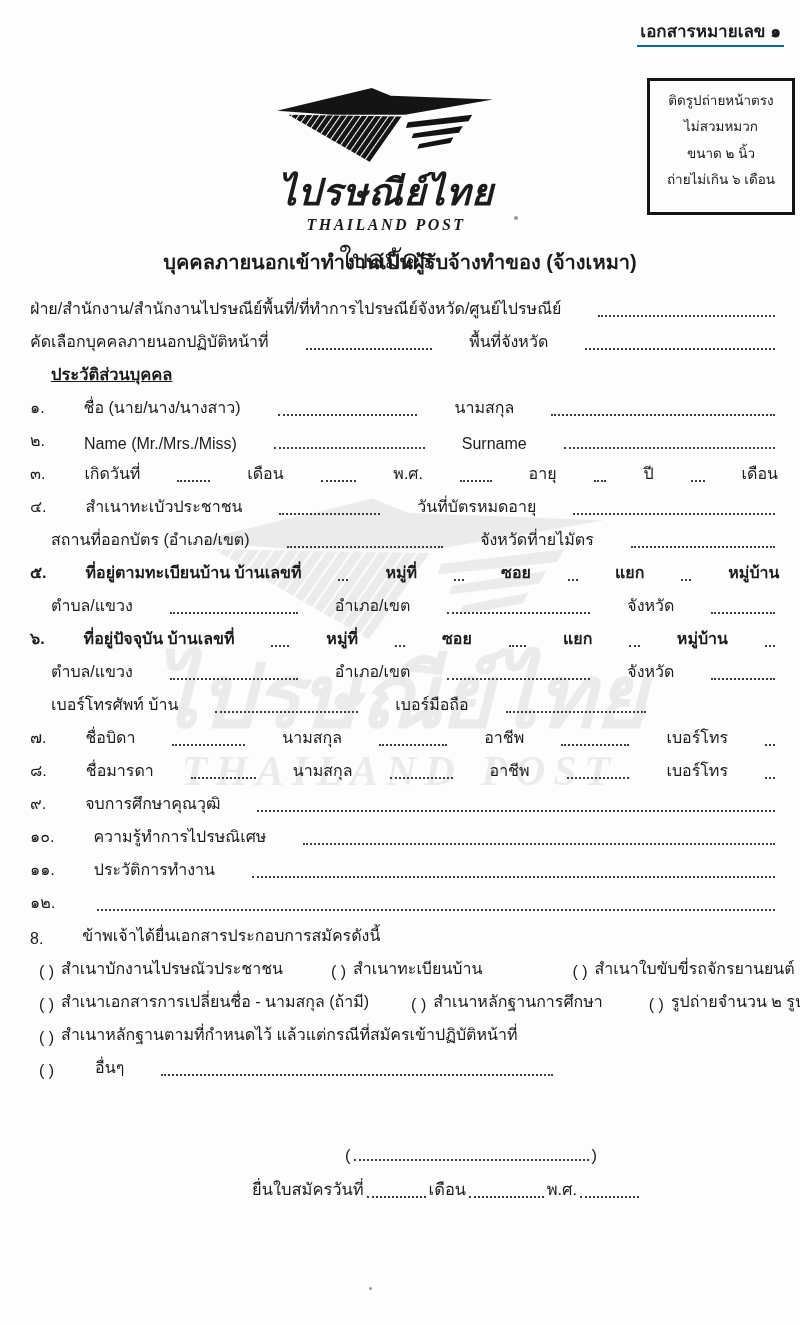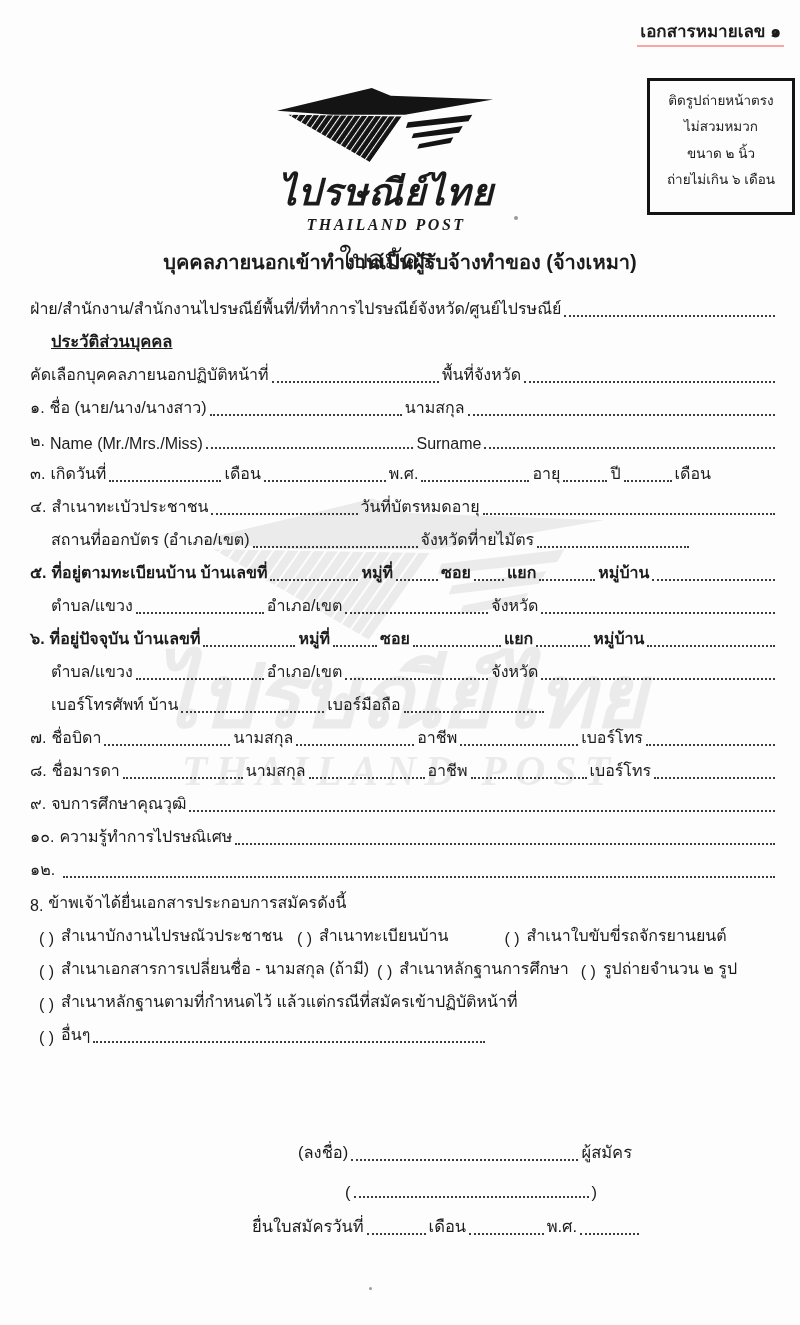--- a/index.html
+++ b/index.html
@@ -1,33 +1,33 @@
 <!DOCTYPE html>
 <html><head>
 <meta charset="utf-8">
 <style>
   html,body{margin:0;padding:0;background:#ffffff;}
   .page{position:relative;width:800px;height:1325px;background:#fdfdfd;overflow:hidden;
         font-family:"Liberation Sans",sans-serif;color:#1b1b1b;}
   
   .docref{position:absolute;top:17px;right:16px;font-size:17px;font-weight:bold;
-          border-bottom:2px solid #fca5a5;padding:0 3px 1px;}
+          border-bottom:2px solid #0369a1;padding:0 3px 1px;}
   .photobox{position:absolute;top:78px;right:5px;width:142px;height:124px;
             border:3px solid #141414;text-align:center;font-size:13.5px;line-height:1.95;padding-top:7px;}
   .photobox span{display:block;}
   .logo{position:absolute;top:86px;left:0;width:772px;display:flex;flex-direction:column;align-items:center;}
   .logo svg{width:218px;height:80px;}
   .logo-thai{font-size:37px;font-weight:bold;font-style:italic;margin-top:-4px;letter-spacing:1px;}
   .logo-en{font-family:"Liberation Serif",serif;font-style:italic;font-weight:bold;font-size:16px;
            letter-spacing:2.5px;margin-top:-5px;}
   .logo-form{font-size:26px;margin-top:4px;}
   .title{position:absolute;top:246px;left:0;width:100%;text-align:center;font-size:20px;font-weight:bold;}
   
   .form{position:absolute;top:288px;left:30px;width:748px;font-size:16px;}
-  .row{display:flex;align-items:flex-end;height:33px;white-space:nowrap;}
+  .row{display:flex;align-items:flex-end;height:33px;white-space:nowrap;gap:34px;}
   .lbl{flex:0 0 auto;}
   .num{flex:0 0 auto;margin-right:5px;}
   .fill{border-bottom:2px dotted #3c3c3c;margin:0 3px 4px 3px;flex:0 1 auto;min-width:10px;height:1px;}
   .grow{flex:1 1 auto;}
   .indent{padding-left:21px;}
   .bold{font-weight:bold;}
   .sec{font-weight:bold;font-size:16.5px;}
   .sec .lbl{text-decoration:underline;}
   .cb{flex:0 0 auto;margin-right:7px;}
   .cbitem{display:flex;align-items:flex-end;}
@@ -102,29 +102,29 @@
 
     <div class="title">บุคคลภายนอกเข้าทำงานเป็นผู้รับจ้างทำของ (จ้างเหมา)</div>
 
     <div class="form">
 
       <div class="row">
         <span class="lbl">ฝ่าย/สำนักงาน/สำนักงานไปรษณีย์พื้นที่/ที่ทำการไปรษณีย์จังหวัด/ศูนย์ไปรษณีย์</span>
         <span class="fill grow"></span>
       </div>
 
+      <div class="row">
+        <span class="lbl">คัดเลือกบุคคลภายนอกปฏิบัติหน้าที่</span>
+        <span class="fill grow"></span>
+        <span class="lbl">พื้นที่จังหวัด</span>
+        <span class="fill grow" style="flex:1.5"></span>
+      </div>
+
       <div class="row sec indent">
         <span class="lbl">ประวัติส่วนบุคคล</span>
-      </div>
-
-      <div class="row">
-        <span class="lbl">คัดเลือกบุคคลภายนอกปฏิบัติหน้าที่</span>
-        <span class="fill grow"></span>
-        <span class="lbl">พื้นที่จังหวัด</span>
-        <span class="fill grow" style="flex:1.5"></span>
       </div>
 
       <div class="row">
         <span class="num">๑.</span>
         <span class="lbl">ชื่อ (นาย/นาง/นางสาว)</span>
         <span class="fill grow"></span>
         <span class="lbl">นามสกุล</span>
         <span class="fill grow" style="flex:1.6"></span>
       </div>
 
@@ -248,20 +248,25 @@
         <span class="lbl">จบการศึกษาคุณวุฒิ</span>
         <span class="fill grow"></span>
       </div>
 
       <div class="row">
         <span class="num">๑๐.</span>
         <span class="lbl">ความรู้ทำการไปรษณิเศษ</span>
         <span class="fill grow"></span>
       </div>
 
+      <div class="row">
+        <span class="num">๑๑.</span>
+        <span class="lbl">ประวัติการทำงาน</span>
+        <span class="fill grow"></span>
+      </div>
 
       <div class="row">
         <span class="num">๑๒.</span>
         <span class="fill grow"></span>
       </div>
 
       <div class="row">
         <span class="num">8.</span>
         <span class="lbl">ข้าพเจ้าได้ยื่นเอกสารประกอบการสมัครดังนี้</span>
       </div>
@@ -305,25 +310,20 @@
 
       <div class="row" style="padding-left:9px">
         <span class="cb">( )</span>
         <span class="lbl">อื่นๆ</span>
         <span class="fill" style="width:392px"></span>
       </div>
 
     </div>
 
     <div class="sig">
-      <div class="sigrow sigrow1">
-        <span class="lbl">(ลงชื่อ)</span>
-        <span class="fill grow"></span>
-        <span class="lbl">ผู้สมัคร</span>
-      </div>
       <div class="sigrow sigrow2">
         <span class="lbl">(</span>
         <span class="fill grow"></span>
         <span class="lbl">)</span>
       </div>
       <div class="sigrow sigrow3">
         <span class="lbl">ยื่นใบสมัครวันที่</span>
         <span class="fill" style="width:60px"></span>
         <span class="lbl">เดือน</span>
         <span class="fill" style="width:76px"></span>

